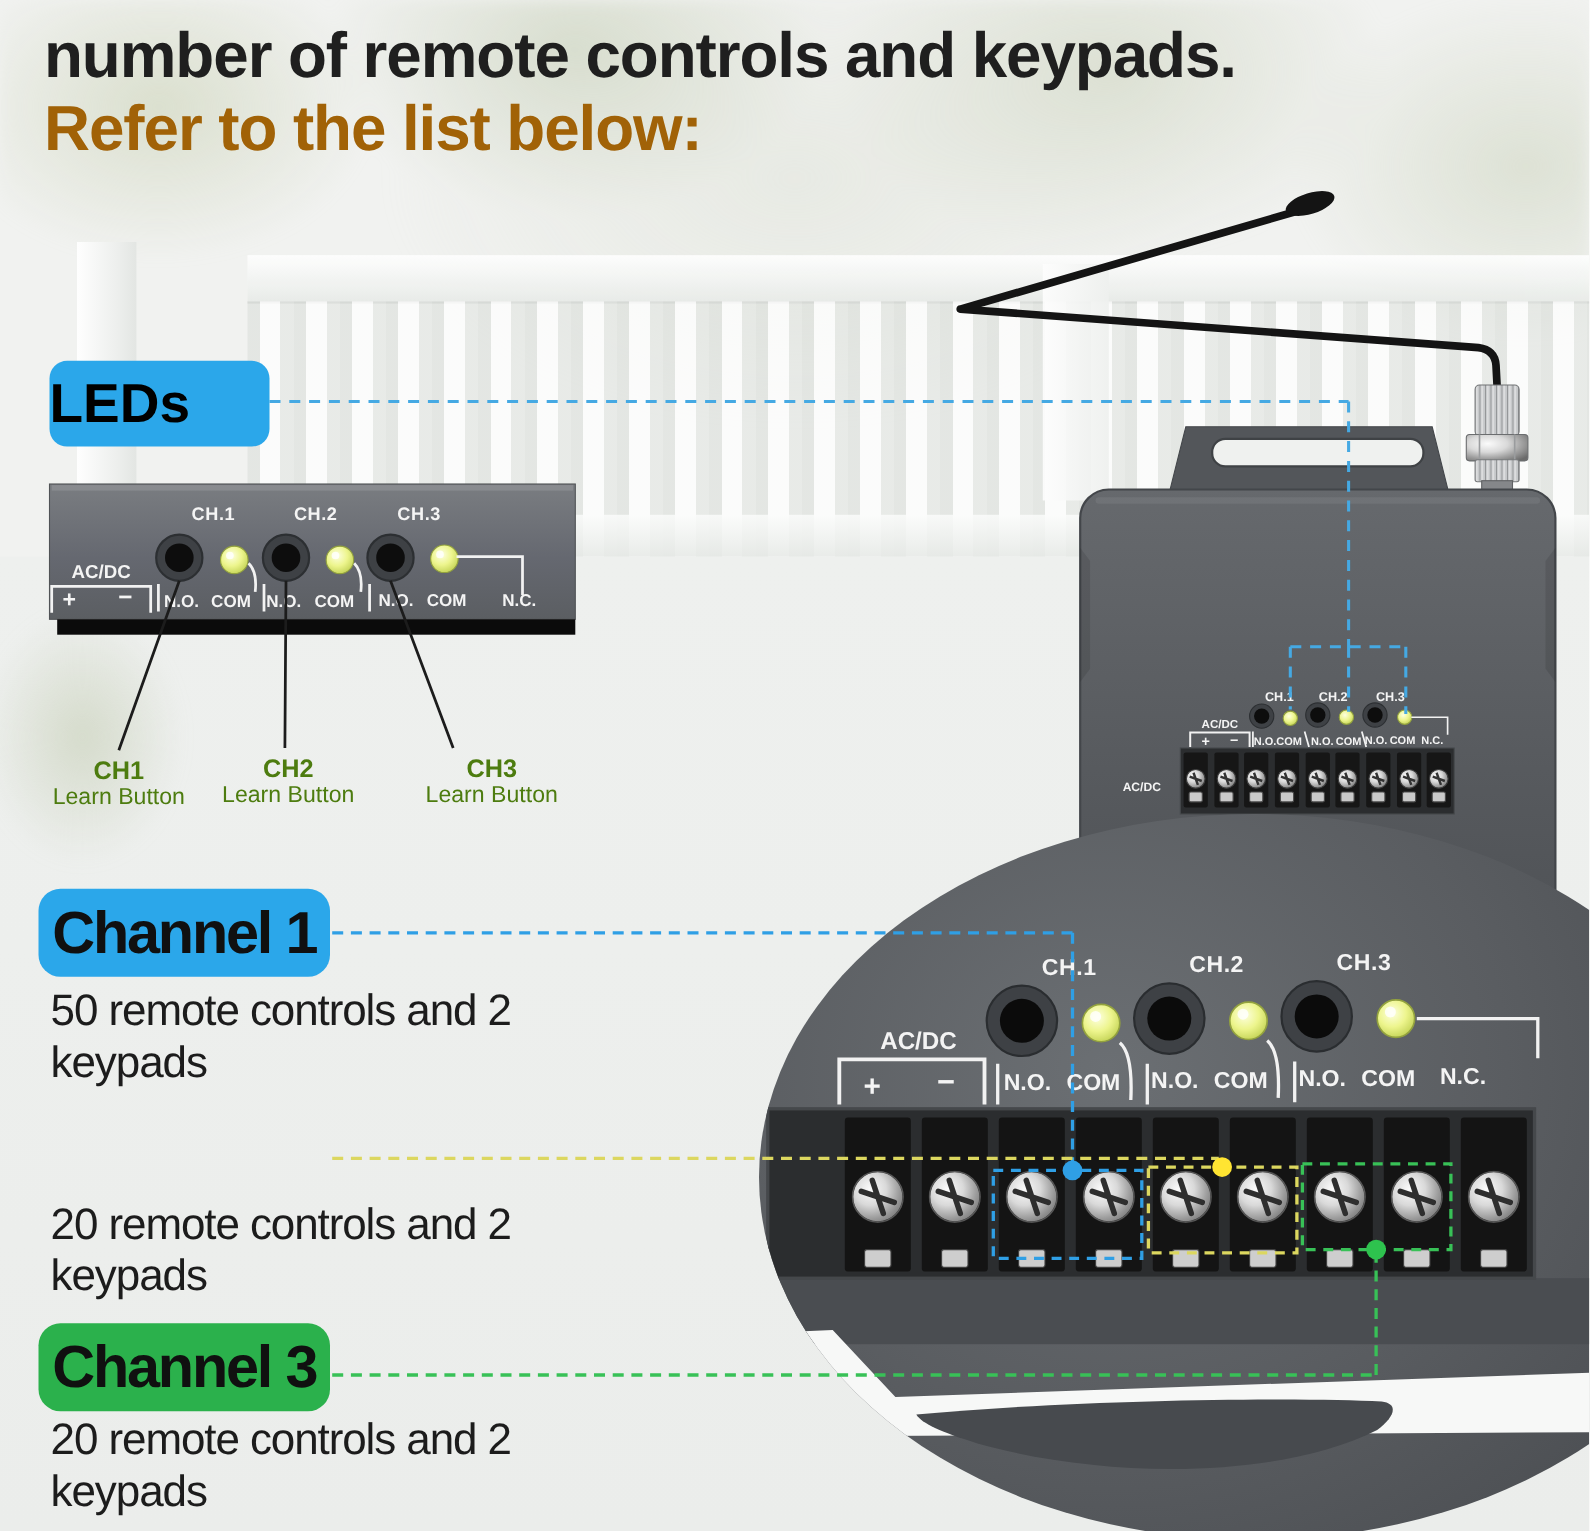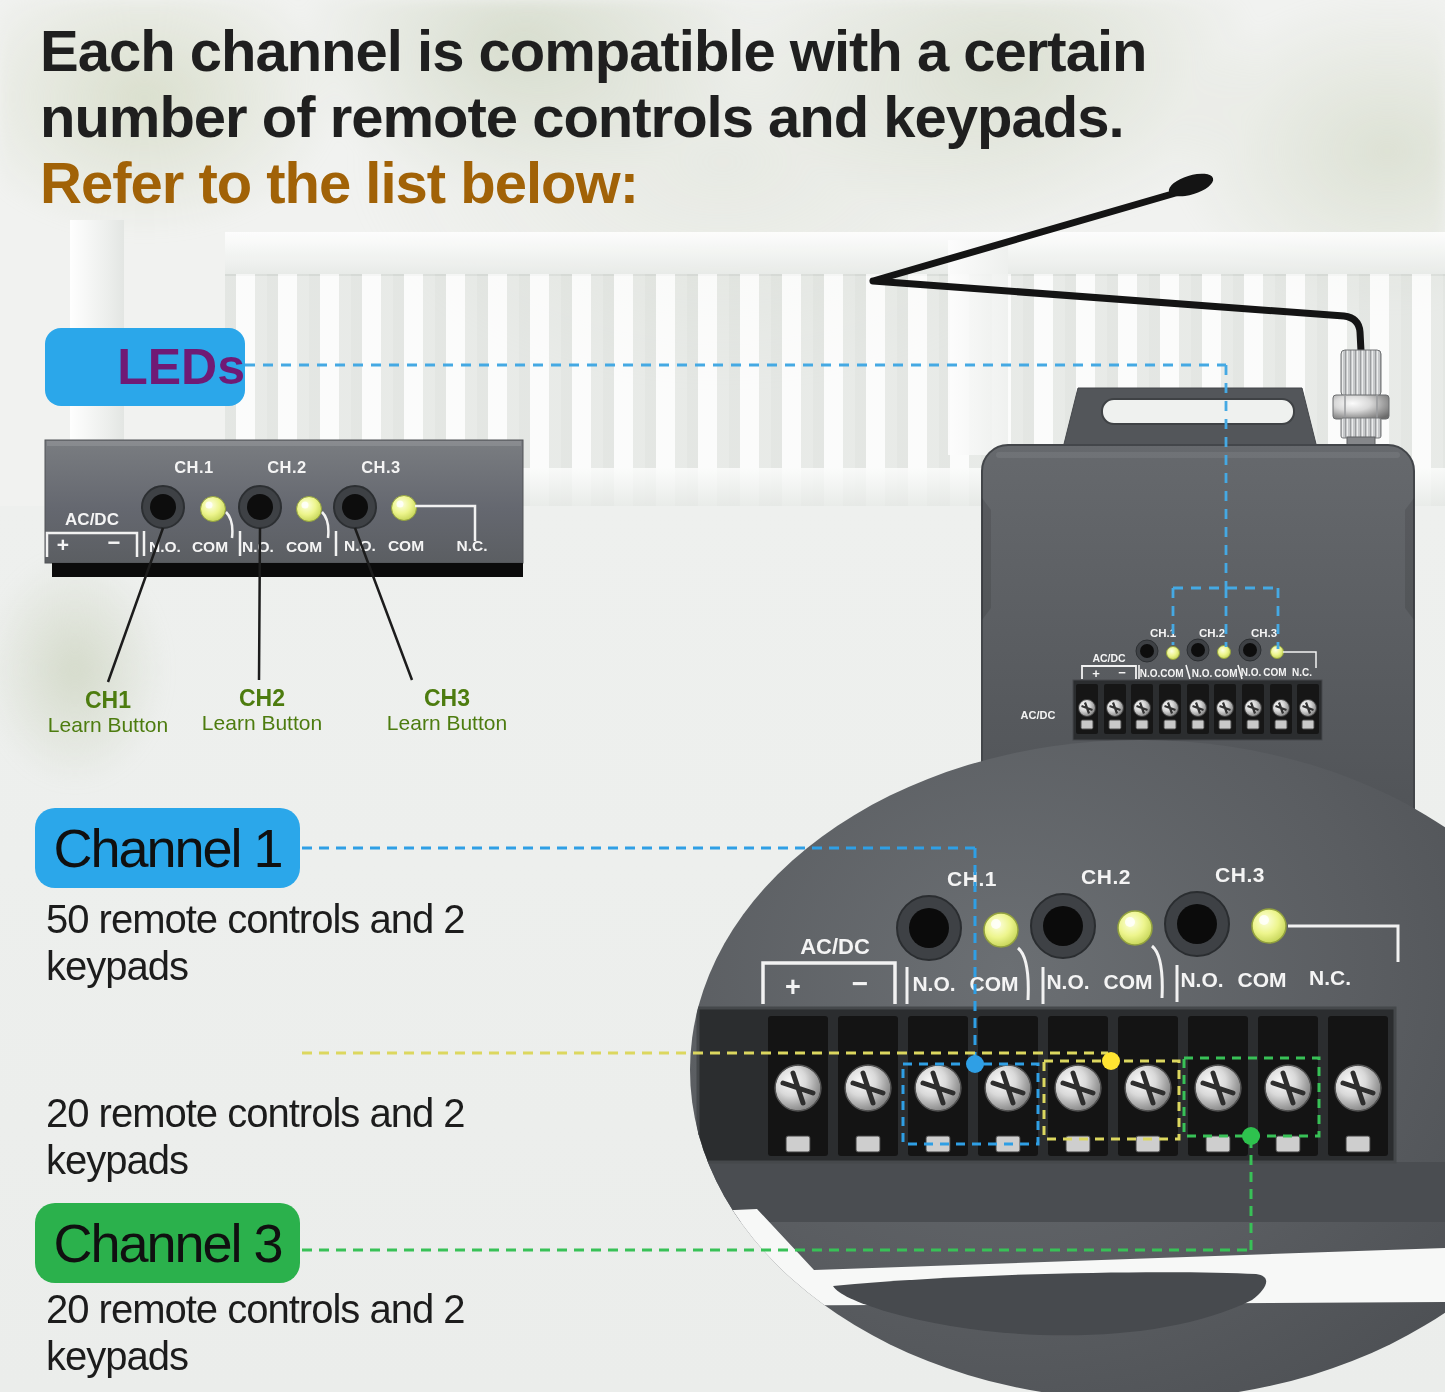--- a/index.html
+++ b/index.html
@@ -28,25 +28,25 @@
   .ground{position:absolute;left:0;right:0;top:506px;bottom:0;
     background:linear-gradient(#eef0ee,#edefed 40%,#ebedeb);}
   .plants{position:absolute;left:-15px;top:555px;width:180px;height:230px;
     background:radial-gradient(closest-side,rgba(188,198,168,.5),transparent);filter:blur(9px);}
   
   .heading{position:absolute;left:40px;top:18px;font-weight:bold;font-size:58px;
     line-height:66px;letter-spacing:-1px;color:#1f1f1f;z-index:4;}
   .heading .cyan{color:#a16207;}
   
   .badge{position:absolute;width:265px;height:80px;border-radius:20px;display:flex;
-    align-items:center;justify-content:center;font-weight:normal;font-size:54px;
+    align-items:center;justify-content:center;font-weight:bold;font-size:54px;
     letter-spacing:-2px;color:#101010;z-index:4;}
   .badge-leds{position:absolute;left:45px;top:328px;width:200px;height:78px;border-radius:16px;
-    background:#2ba7ea;display:flex;align-items:center;justify-content:flex-end;
-    font-weight:bold;font-size:50px;color:#701a75;z-index:4;}
+    background:#2ba7ea;display:flex;align-items:center;justify-content:flex-start;
+    font-weight:bold;font-size:50px;color:#000000;z-index:4;}
   .badge.c1{left:35px;top:808px;background:#2ba7ea;}
   .badge.c2{left:35px;top:1007px;background:#f2e20b;}
   .badge.c3{left:35px;top:1203px;background:#2bb14c;}
   .desc{position:absolute;font-size:40px;line-height:47px;letter-spacing:-1px;
     color:#1c1c1c;z-index:4;}
   .desc.d1{left:46px;top:896px;} .desc.d2{left:46px;top:1090px;} .desc.d3{left:46px;top:1286px;}
   
   .callout{position:absolute;width:180px;text-align:center;color:#4d7c0f;z-index:4;}
   .callout .t{font-weight:bold;font-size:23px;line-height:25px;}
   .callout .s{font-weight:normal;font-size:21px;line-height:24px;}
@@ -299,21 +299,20 @@
       <path d="M302,1053 L1108,1053" stroke="#dcd75f" stroke-width="3" stroke-dasharray="10 7"></path>
       <rect x="1044" y="1061" width="135" height="78" stroke="#dcd75f" stroke-width="3" stroke-dasharray="9 7"></rect>
       <circle cx="1111" cy="1061" r="9" fill="#ffe432" stroke="none"></circle>
       <path d="M302,1250 L1251,1250 M1251,1250 L1251,1140" stroke="#38c157" stroke-width="3" stroke-dasharray="10 7"></path>
       <rect x="1184" y="1058" width="135" height="78" stroke="#38c157" stroke-width="3" stroke-dasharray="9 7"></rect>
       <circle cx="1251" cy="1136" r="9" fill="#2ec24e" stroke="none"></circle>
     </g>
   </svg>
 
   <div class="heading">
-    <div>Each channel is compatible with a certain</div>
     <div>number of remote controls and keypads.</div>
     <div class="cyan">Refer to the list below:</div>
   </div>
 
   <div class="badge-leds">
     <span>LEDs</span>
   </div>
 
   <div class="callout co1">
     <div class="t">CH1</div>

